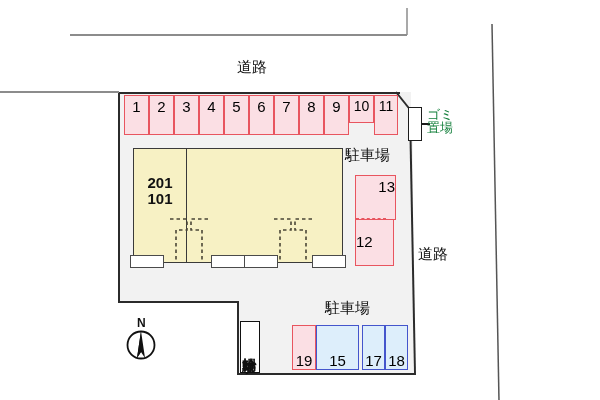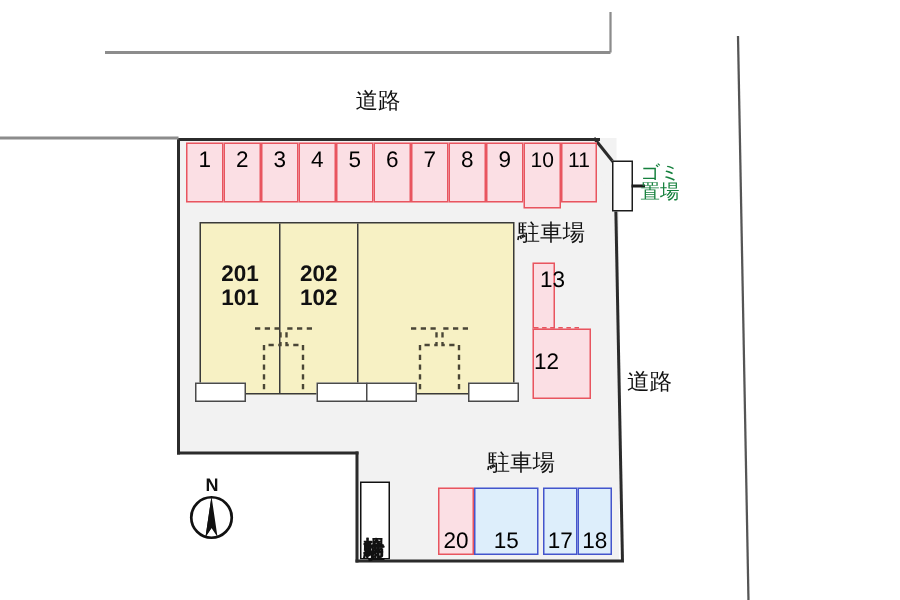--- a/index.html
+++ b/index.html
@@ -135,37 +135,33 @@
     </div>
     <div class="stall pink rowtop" style="left:150px;top:0px;width:25px;height:40px;position:absolute;">
       <span>7</span>
     </div>
     <div class="stall pink rowtop" style="left:175px;top:0px;width:25px;height:40px;position:absolute;">
       <span>8</span>
     </div>
     <div class="stall pink rowtop" style="left:200px;top:0px;width:25px;height:40px;position:absolute;">
       <span>9</span>
     </div>
-    <div class="stall pink rowtop" style="left:225px;top:0px;width:25px;height:44px;position:absolute;">
+    <div class="stall pink rowtop" style="left:225px;top:0px;width:25px;height:28px;position:absolute;">
       <span style="font-size:14px;">10</span>
     </div>
     <div class="stall pink rowtop" style="left:250px;top:0px;width:24px;height:40px;position:absolute;">
       <span style="font-size:14px;">11</span>
     </div>
   </div>
 
   <div class="bldg" style="left:133px;top:148px;width:210px;height:115px;">
 
     <div class="unit" style="left:0px;width:53px;">
       <div class="unitno" style="top:26px;">201</div>
       <div class="unitno" style="top:42px;">101</div>
-    </div>
-    <div class="unit" style="left:53px;width:52px;">
-      <div class="unitno" style="top:26px;">202</div>
-      <div class="unitno" style="top:42px;">102</div>
     </div>
 
     <div style="position:absolute;left:34px;top:68px;width:42px;height:44px;">
       <svg width="42" height="44" viewBox="0 0 42 44">
         <g stroke="#4a4636" stroke-width="1.6" fill="none" stroke-dasharray="3.5,3">
           <path d="M2 2 H19 V13 H8 V44"></path>
           <path d="M40 2 H23 V13 H34 V44"></path>
         </g>
       </svg>
     </div>
@@ -179,21 +175,21 @@
     </div>
   </div>
 
   <div class="ent" style="left:130px;top:255px;width:34px;height:13px;"></div>
   <div class="ent" style="left:211px;top:255px;width:34px;height:13px;"></div>
   <div class="ent" style="left:244px;top:255px;width:34px;height:13px;"></div>
   <div class="ent" style="left:312px;top:255px;width:34px;height:13px;"></div>
 
   <div class="seclabel lbl" style="left:345px;top:146px;">駐車場</div>
 
-  <div class="stall pink sidecell" style="left:355px;top:175px;width:15px;height:45px;align-items:flex-start;justify-content:flex-start;">
+  <div class="stall pink sidecell" style="left:355px;top:175px;width:41px;height:45px;align-items:flex-start;justify-content:flex-end;">
     <span style="margin:3px 0 0 4px;">13</span>
   </div>
   <div class="stall pink sidecell" style="left:355px;top:219px;width:39px;height:47px;align-items:flex-end;justify-content:flex-start;">
     <span style="margin:0 4px 16px 0;">12</span>
   </div>
 
   <div style="position:absolute;left:356px;top:218px;width:30px;height:2px;
               border-top:1.6px dashed #e8555f;"></div>
 
   <div class="gomibox" style="left:408px;top:107px;width:14px;height:34px;"></div>
@@ -204,21 +200,21 @@
   </div>
 
   <div class="cyclebox" style="left:240px;top:321px;width:20px;height:52px;">
     <span>駐輪場</span>
   </div>
 
   <div class="seclabel lbl" style="left:325px;top:299px;">駐車場</div>
 
   <div style="position:absolute;left:292px;top:325px;width:116px;height:45px;">
     <div class="stall pink rowbot" style="position:absolute;left:0px;top:0px;width:24px;height:45px;">
-      <span>20</span>
+      <span>19</span>
     </div>
     <div class="stall blue rowbot" style="position:absolute;left:24px;top:0px;width:43px;height:45px;">
       <span>15</span>
     </div>
     <div class="stall blue rowbot" style="position:absolute;left:70px;top:0px;width:23px;height:45px;">
       <span>17</span>
     </div>
     <div class="stall blue rowbot" style="position:absolute;left:93px;top:0px;width:23px;height:45px;">
       <span>18</span>
     </div>

